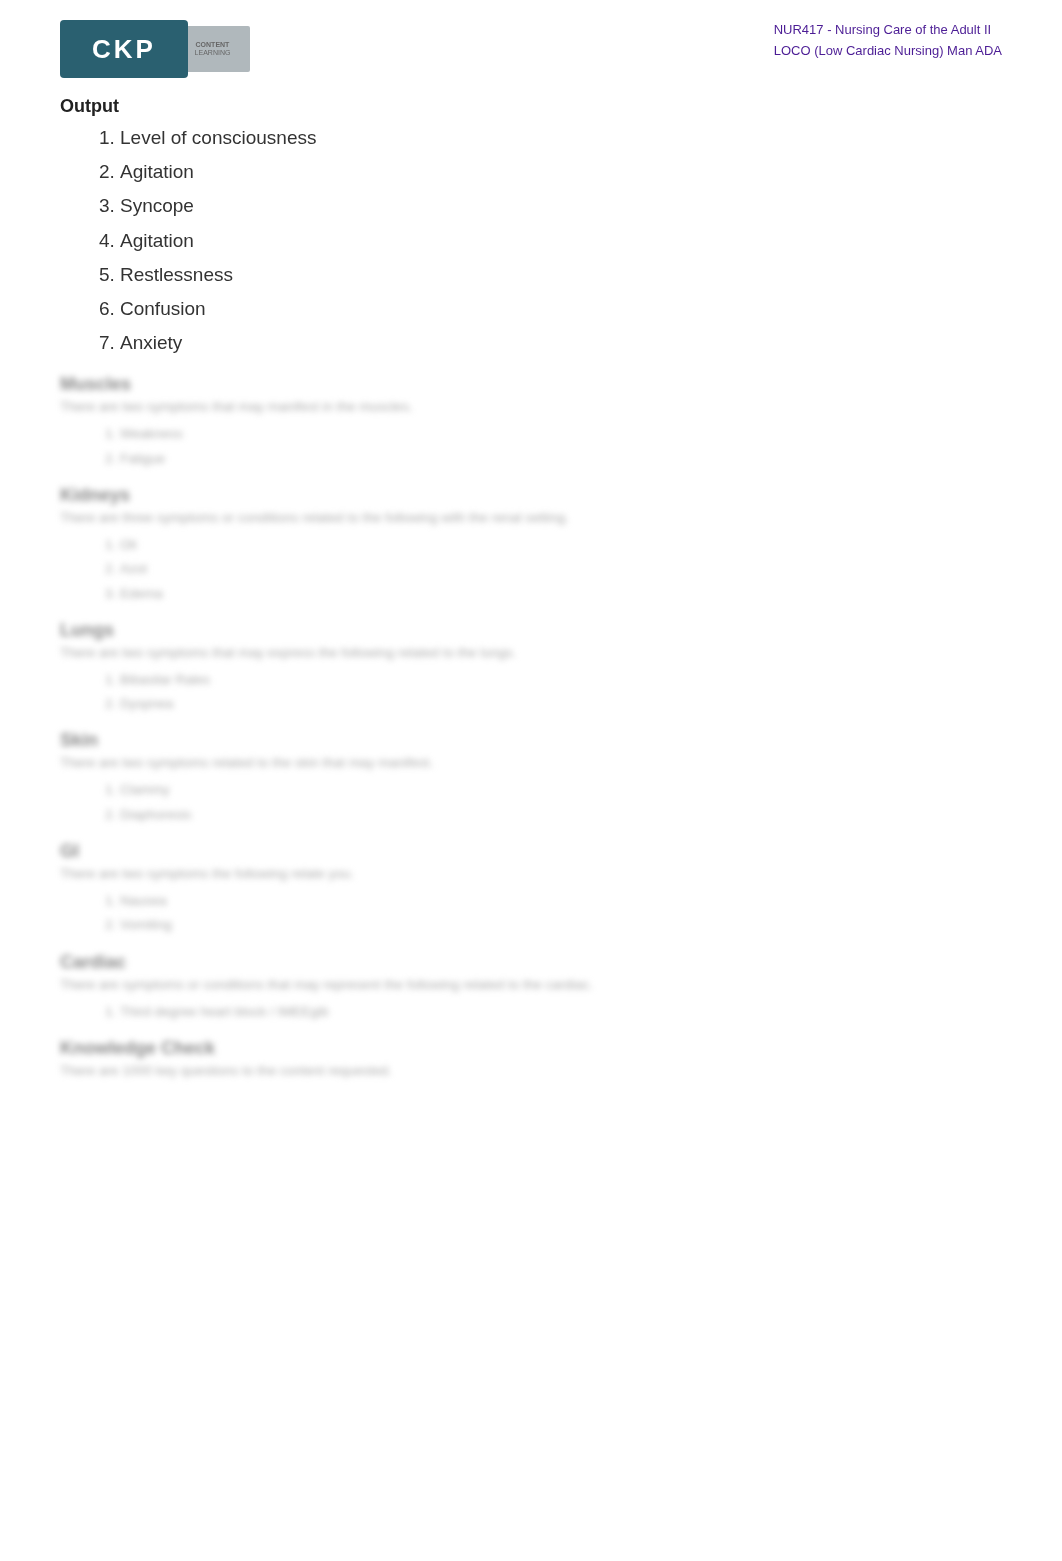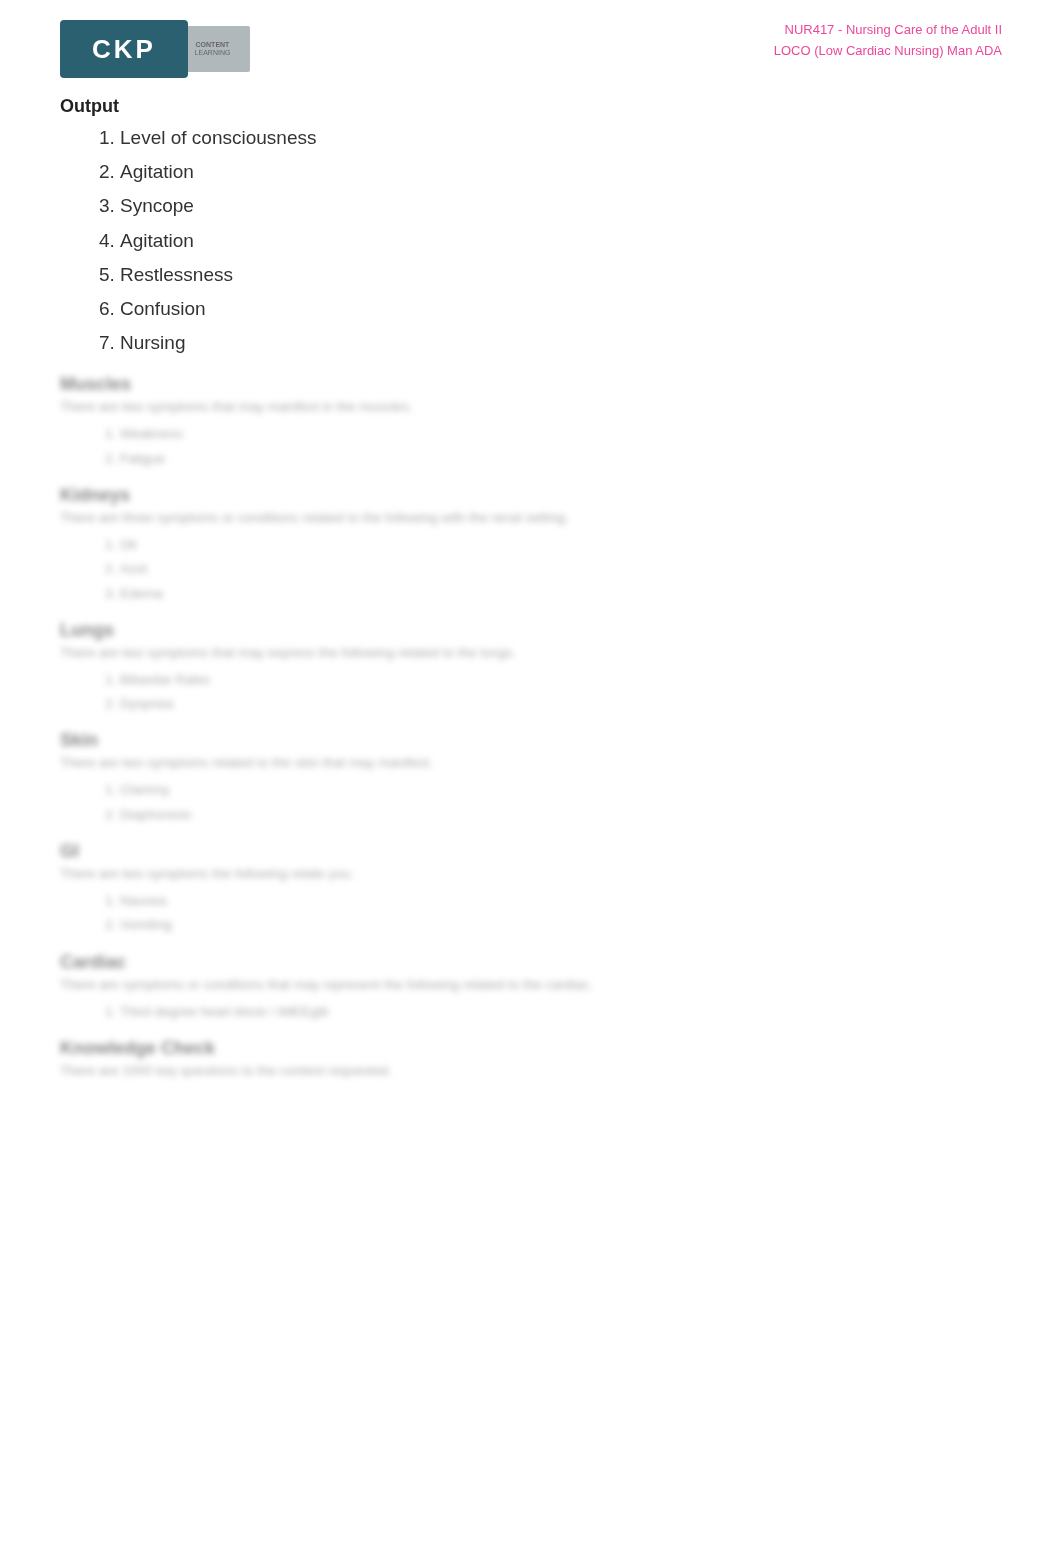--- a/index.html
+++ b/index.html
@@ -20,23 +20,22 @@
       align-items: flex-start;
       margin-bottom: 18px;
     }
 
     .logo-area {
       display: flex;
       align-items: center;
     }
 
     .course-info {
-      text-align: right;
       font-size: 13px;
-      color: #ec4899;
+      color: #4c1d95;
       line-height: 1.6;
     }
 
     .section-title {
       font-size: 18px;
       font-weight: bold;
       color: #222;
       margin-bottom: 4px;
       margin-top: 14px;
     }
@@ -120,21 +119,21 @@
 
 <div>
   <div class="section-title">Output</div>
   <ol class="symptom-list">
     <li>Level of consciousness</li>
     <li>Agitation</li>
     <li>Syncope</li>
     <li>Agitation</li>
     <li>Restlessness</li>
     <li>Confusion</li>
-    <li>Nursing</li>
+    <li>Anxiety</li>
   </ol>
 </div>
 
 <div class="blurred-section">
   <div class="blurred-title">Muscles</div>
   <div class="blurred-desc">There are two symptoms that may manifest in the muscles.</div>
   <ol class="blurred-list">
     <li>Weakness</li>
     <li>Fatigue</li>
   </ol>

